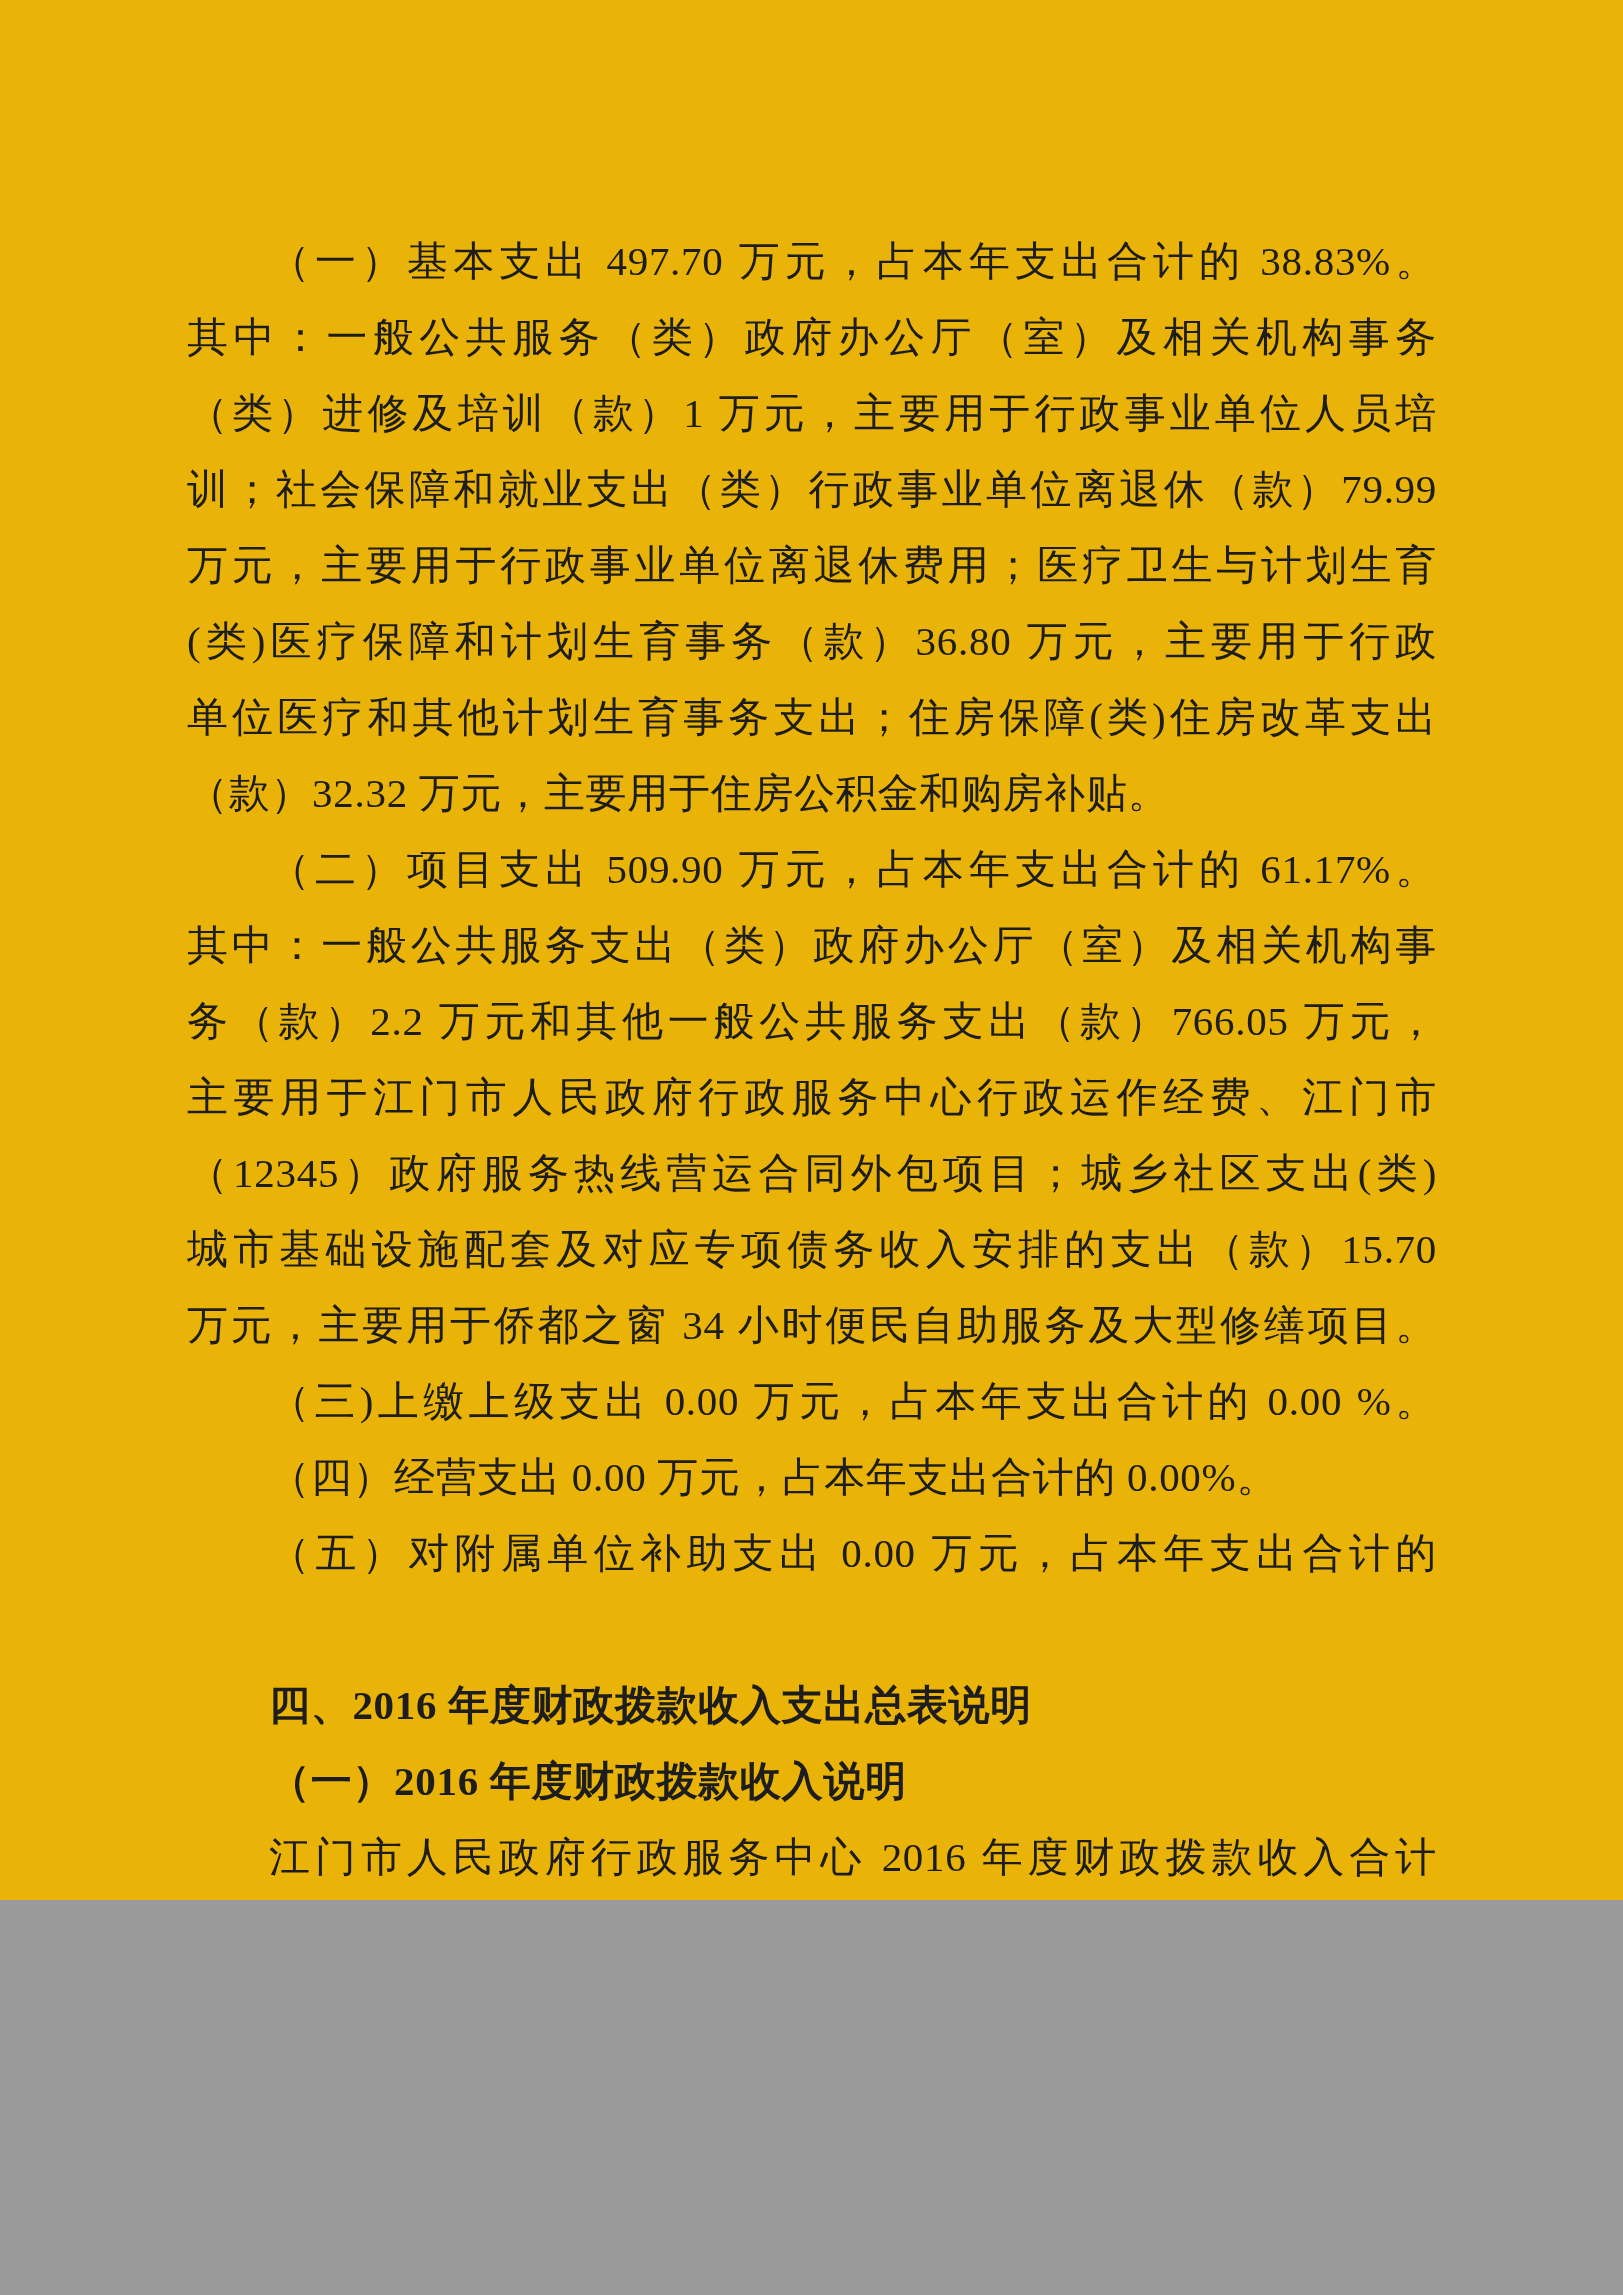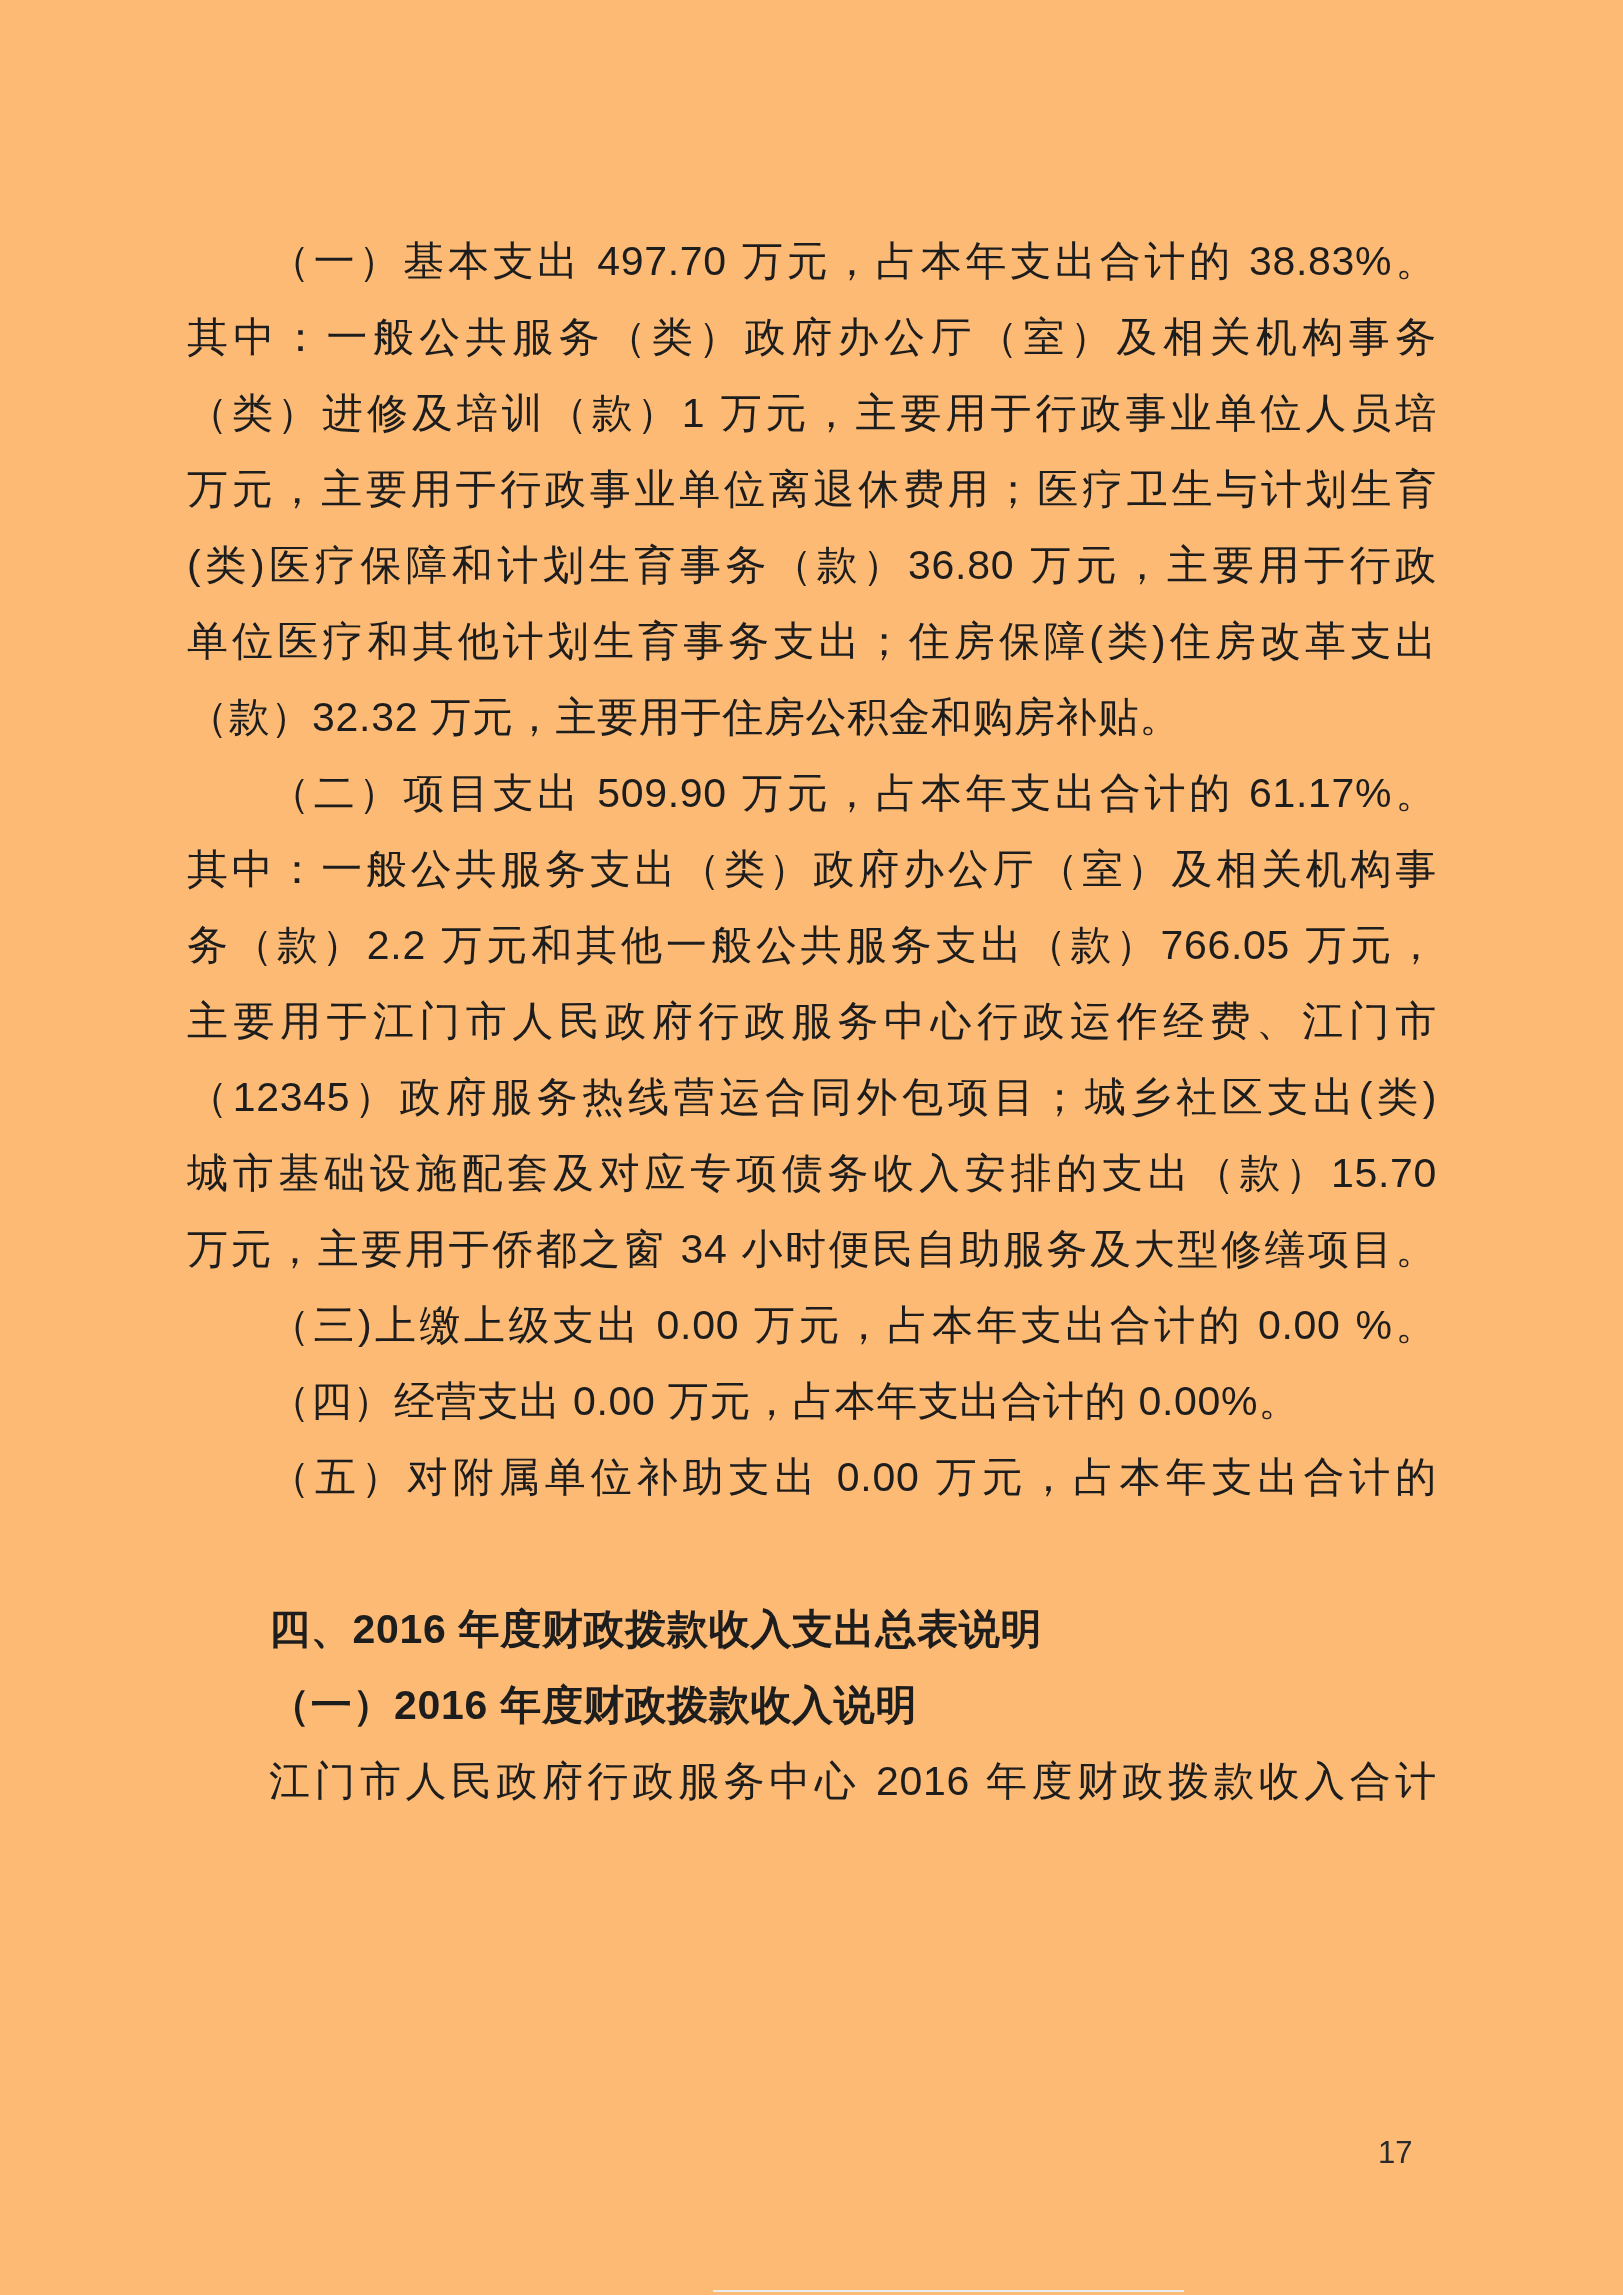--- a/index.html
+++ b/index.html
@@ -3,24 +3,24 @@
 <meta charset="utf-8">
 <style>
   html, body {
     margin: 0;
     padding: 0;
     background: #9a9a9a;
   }
   .page {
     position: relative;
     width: 1623px;
-    height: 2295px;
-    background: #fdba74;
+    height: 1900px;
+    background: #eab308;
     overflow: hidden;
-    font-family: Liberation Sans, sans-serif;
+    font-family: Liberation Serif, serif;
     color: #1d1d1d;
   }
   .content {
     position: absolute;
     left: 187px;
     top: 223px;
     width: 1250px;
   }
   .line {
     height: 76px;
@@ -61,20 +61,21 @@
   }
 </style>
 </head>
 <body>
 
 <div class="page">
   <div class="content">
     <div class="line indent justify">（一）基本支出 497.70 万元，占本年支出合计的 38.83%。</div>
     <div class="line justify">其中：一般公共服务（类）政府办公厅（室）及相关机构事务（款）</div>
     <div class="line justify">（类）进修及培训（款）1 万元，主要用于行政事业单位人员培</div>
+    <div class="line justify">训；社会保障和就业支出（类）行政事业单位离退休（款）79.99</div>
     <div class="line justify">万元，主要用于行政事业单位离退休费用；医疗卫生与计划生育</div>
     <div class="line justify">(类)医疗保障和计划生育事务（款）36.80 万元，主要用于行政</div>
     <div class="line justify">单位医疗和其他计划生育事务支出；住房保障(类)住房改革支出</div>
     <div class="line">（款）32.32 万元，主要用于住房公积金和购房补贴。</div>
     <div class="line indent justify">（二）项目支出 509.90 万元，占本年支出合计的 61.17%。</div>
     <div class="line justify">其中：一般公共服务支出（类）政府办公厅（室）及相关机构事</div>
     <div class="line justify">务（款）2.2 万元和其他一般公共服务支出（款）766.05 万元，</div>
     <div class="line justify">主要用于江门市人民政府行政服务中心行政运作经费、江门市</div>
     <div class="line justify">（12345）政府服务热线营运合同外包项目；城乡社区支出(类)</div>
     <div class="line justify">城市基础设施配套及对应专项债务收入安排的支出（款）15.70</div>

